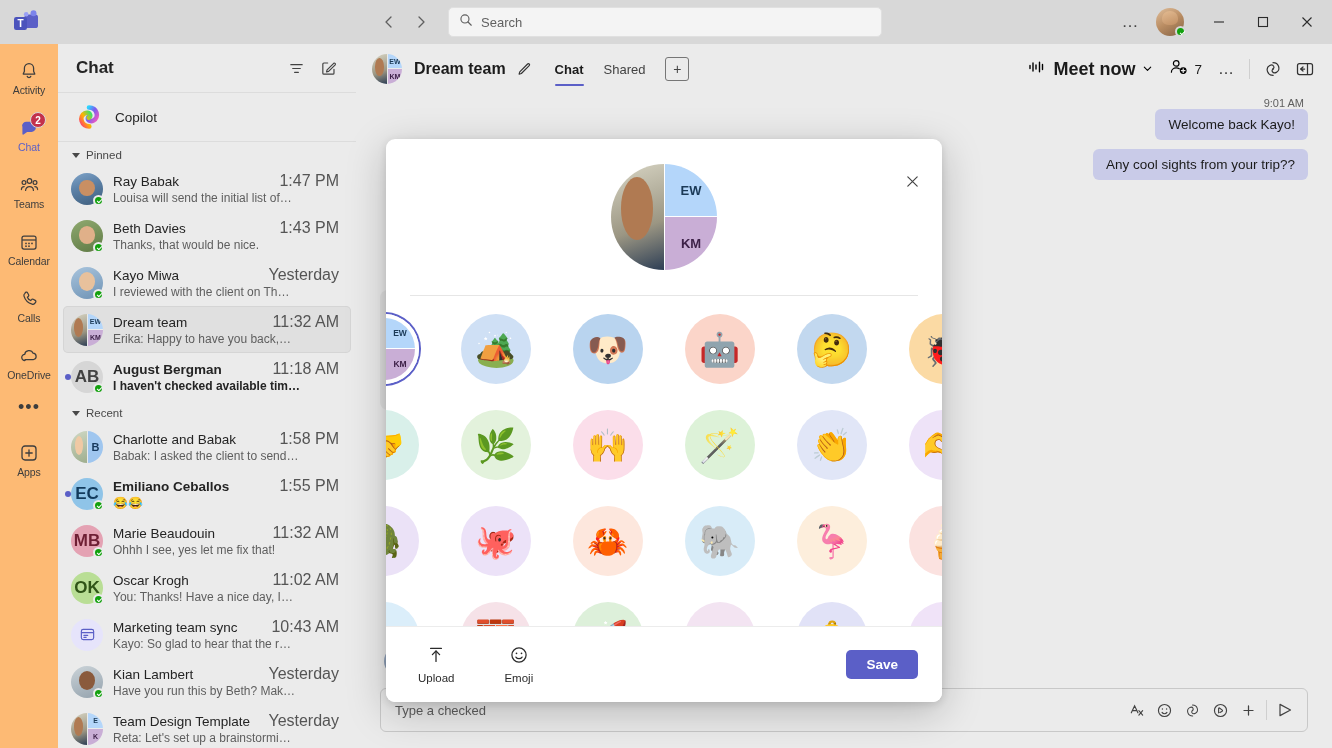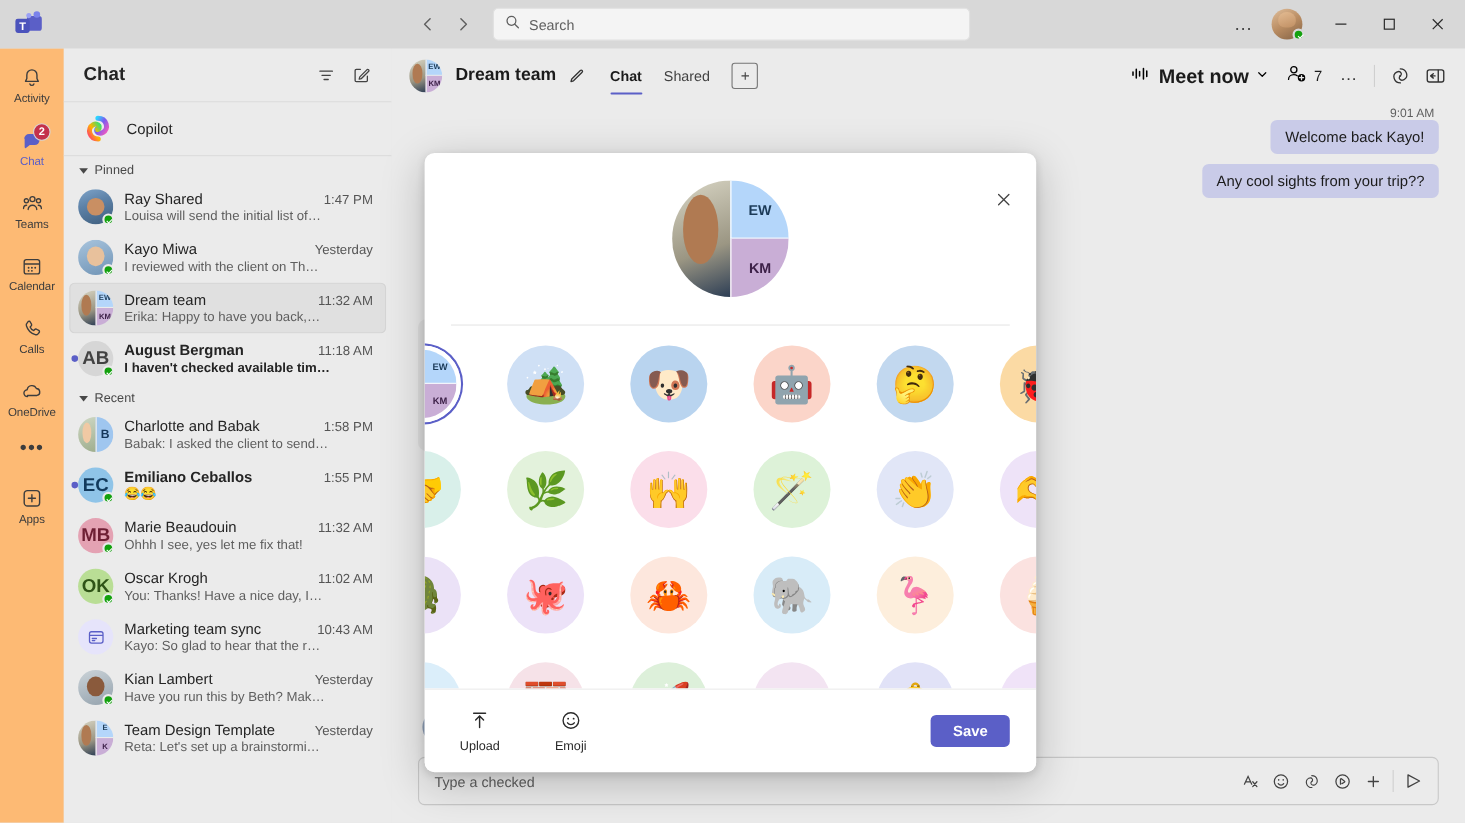--- a/index.html
+++ b/index.html
@@ -101,21 +101,21 @@
   }
   .chat-item.selected{background:#e0e0e0;box-shadow:inset 0 0 0 1px #d5d5d5;}
   .unread-dot{position:absolute;left:2px;top:50%;transform:translateY(-50%);width:6px;height:6px;border-radius:50%;background:#5b5fc7;}
   .av{width:32px;height:32px;border-radius:50%;flex-shrink:0;position:relative;overflow:visible;}
   .av .inner{width:100%;height:100%;border-radius:50%;overflow:hidden;display:flex;align-items:center;justify-content:center;font-size:17px;font-weight:600;}
   .av .pres{position:absolute;right:-1px;bottom:-1px;width:11px;height:11px;border-radius:50%;background:#13a10e;border:2px solid #ebebeb;}
   .av .pres::after{content:"";position:absolute;left:2.3px;top:2.8px;width:4px;height:2px;border-left:1.5px solid #fff;border-bottom:1.5px solid #fff;transform:rotate(-45deg);}
   .ci-text{flex:1;min-width:0;}
   .ci-top{display:flex;align-items:baseline;gap:6px;}
   .ci-name{font-size:13.5px;color:#242424;white-space:nowrap;overflow:hidden;text-overflow:ellipsis;flex:1;}
-  .ci-time{font-size:12px;color:#555;white-space:nowrap;text-align:center;}
+  .ci-time{font-size:16px;color:#555;white-space:nowrap;text-align:center;}
   .ci-prev{font-size:12px;color:#5e5e5e;white-space:nowrap;overflow:hidden;text-overflow:ellipsis;margin-top:1px;}
   .chat-item.unread .ci-name,.chat-item.unread .ci-prev{font-weight:700;color:#242424;}
 
   
   .split-av{position:relative;width:32px;height:32px;border-radius:50%;overflow:hidden;flex-shrink:0;}
   .split-av .half-l{position:absolute;left:0;top:0;width:50%;height:100%;}
   .split-av .q-tr{position:absolute;right:0;top:0;width:50%;height:50%;background:#b4d6fa;display:flex;align-items:center;justify-content:center;font-size:7px;font-weight:700;color:#1b3a57;border-left:1px solid #ebebeb;border-bottom:.5px solid #ebebeb;}
   .split-av .q-br{position:absolute;right:0;bottom:0;width:50%;height:50%;background:#c9aed6;display:flex;align-items:center;justify-content:center;font-size:7px;font-weight:700;color:#3d2148;border-left:1px solid #ebebeb;}
 
   
@@ -385,27 +385,42 @@
 
         <div class="chat-item">
           <div class="av">
             <div class="inner">
                 <div class="face f-ray"></div>
               </div>
             <div class="pres"></div>
           </div>
           <div class="ci-text">
             <div class="ci-top">
-              <span class="ci-name">Ray Shared</span>
+              <span class="ci-name">Ray Babak</span>
               <span class="ci-time">1:47 PM</span>
             </div>
             <div class="ci-prev">Louisa will send the initial list of…</div>
           </div>
         </div>
 
+        <div class="chat-item">
+          <div class="av">
+            <div class="inner">
+                <div class="face f-beth"></div>
+              </div>
+            <div class="pres"></div>
+          </div>
+          <div class="ci-text">
+            <div class="ci-top">
+              <span class="ci-name">Beth Davies</span>
+              <span class="ci-time">1:43 PM</span>
+            </div>
+            <div class="ci-prev">Thanks, that would be nice.</div>
+          </div>
+        </div>
 
         <div class="chat-item">
           <div class="av">
             <div class="inner">
                 <div class="face f-kayo"></div>
               </div>
             <div class="pres"></div>
           </div>
           <div class="ci-text">
             <div class="ci-top">

